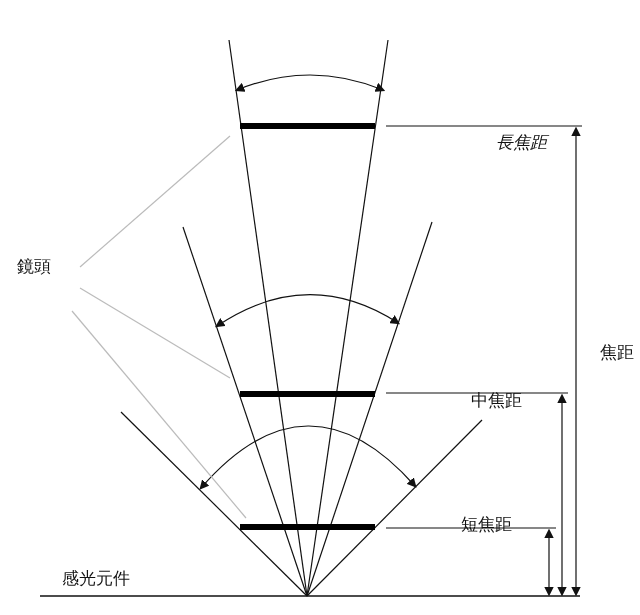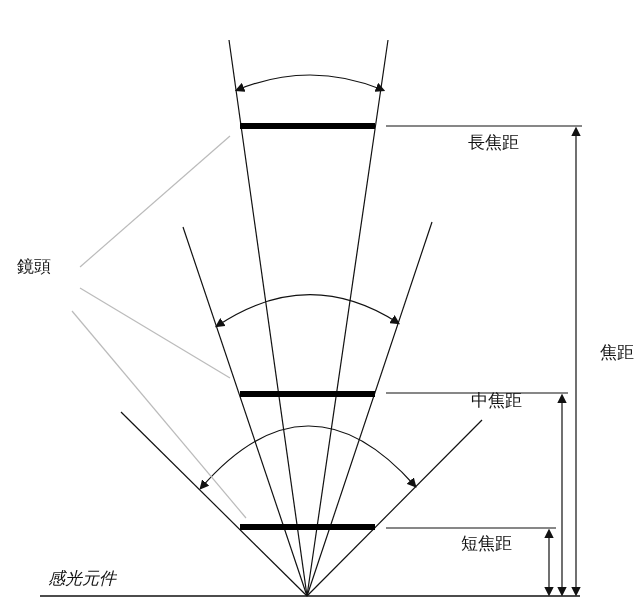--- a/index.html
+++ b/index.html
@@ -43,17 +43,17 @@
   <line x1="386" y1="126" x2="582" y2="126" stroke="#111" stroke-width="1.2"></line>
   <line x1="386" y1="393" x2="568" y2="393" stroke="#111" stroke-width="1.2"></line>
   <line x1="386" y1="528" x2="556" y2="528" stroke="#111" stroke-width="1.2"></line>
 
   <line x1="576" y1="594" x2="576" y2="129" stroke="#111" stroke-width="1.2" marker-start="url(#ah)" marker-end="url(#ah)"></line>
   <line x1="562" y1="594" x2="562" y2="396" stroke="#111" stroke-width="1.2" marker-start="url(#ah)" marker-end="url(#ah)"></line>
   <line x1="549" y1="594" x2="549" y2="531" stroke="#111" stroke-width="1.2" marker-start="url(#ah)" marker-end="url(#ah)"></line>
 </svg>
 
 <div class="lbl" style="left:17px;top:258px;">鏡頭</div>
-<div class="lbl" style="left:468px;top:134px;">長焦距</div>
+<div class="lbl" style="left:496px;top:134px;font-style:italic;">長焦距</div>
 <div class="lbl" style="left:471px;top:392px;">中焦距</div>
-<div class="lbl" style="left:461px;top:535px;text-align:right;">短焦距</div>
+<div class="lbl" style="left:461px;top:516px;text-align:right;">短焦距</div>
 <div class="lbl" style="left:600px;top:344px;">焦距</div>
-<div class="lbl" style="left:48px;top:570px;font-style:italic;">感光元件</div>
+<div class="lbl" style="left:62px;top:570px;">感光元件</div>
 
 </body></html>

